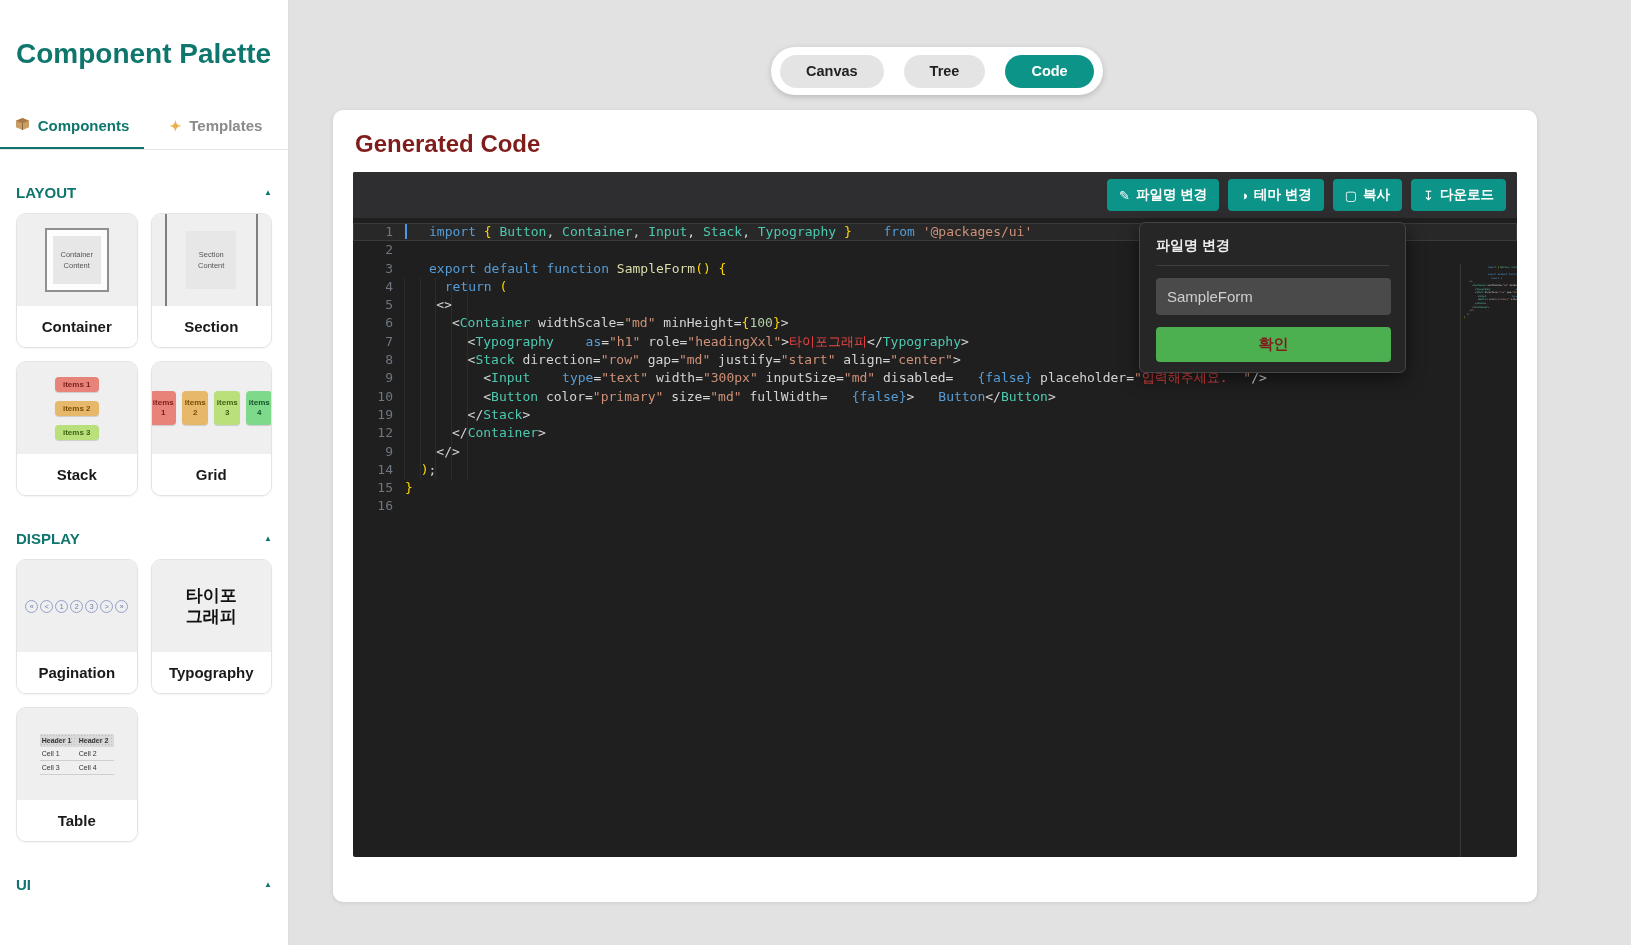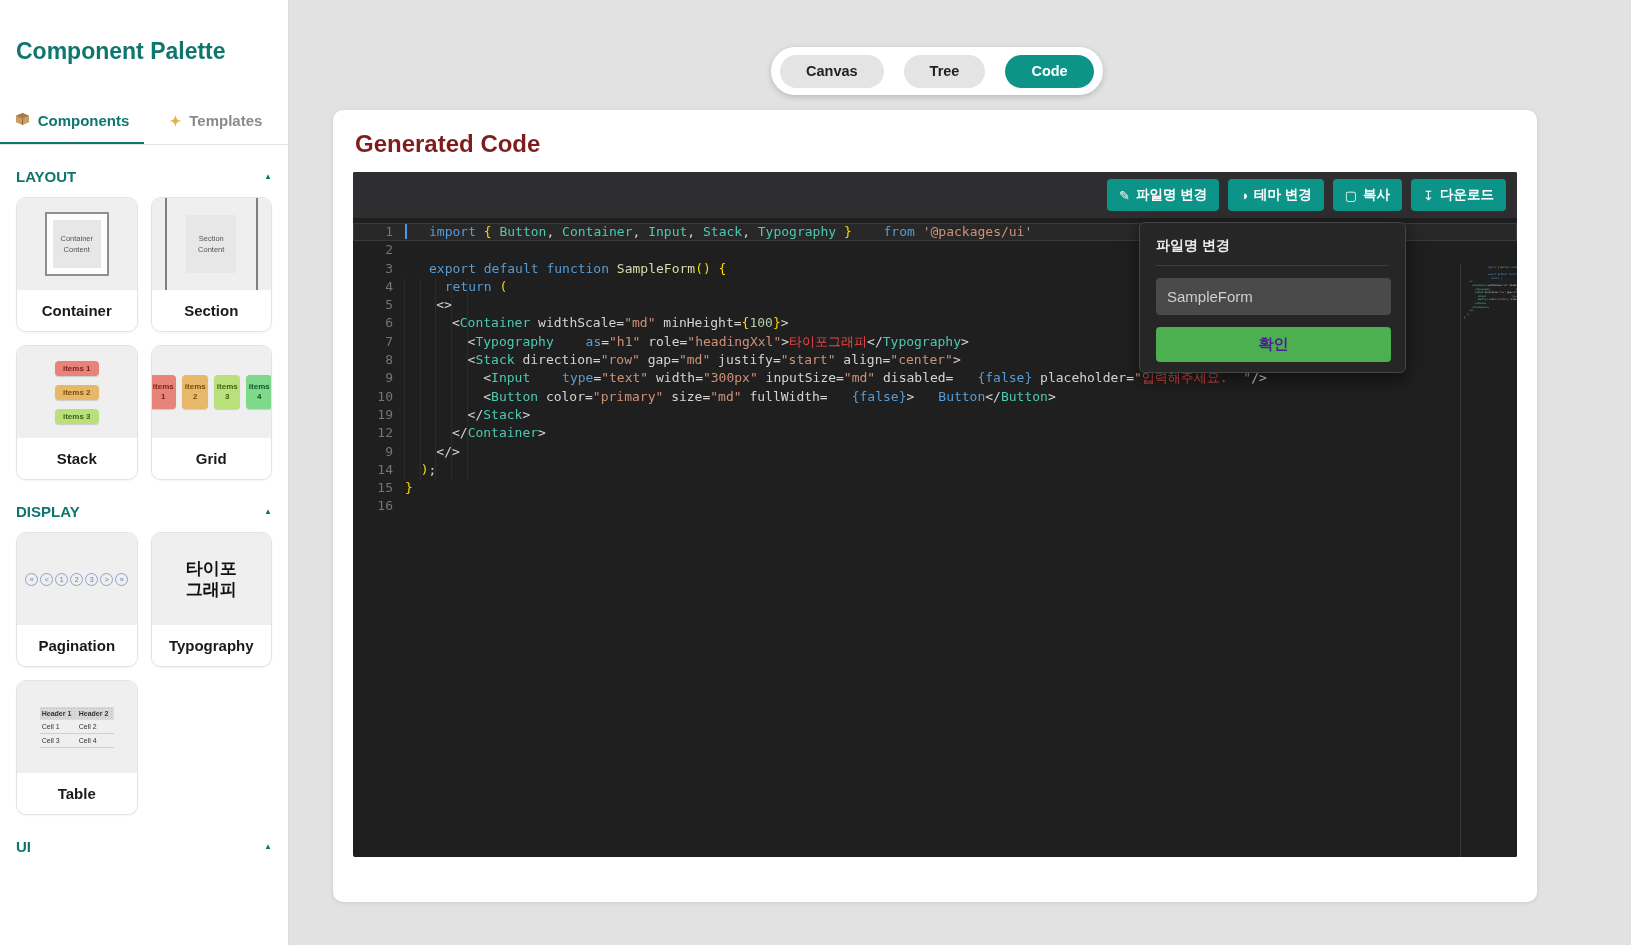--- a/index.html
+++ b/index.html
@@ -2,29 +2,29 @@
 <html style="--teal: #0d9488; --teal-dark: #0f766e; --green: #4caf50; --it1: #e8837a; --it2: #e7b86a; --it3: #b9e07b; --it4: #7fd98a;"><head>
 <meta charset="utf-8">
 <style>
   * { margin:0; padding:0; box-sizing:border-box; }
   html,body { width:1631px; height:945px; overflow:hidden;
     font-family:"Liberation Sans","DejaVu Sans",sans-serif; background:#e2e2e2; }
 
   
   .sidebar { position:absolute; left:0; top:0; width:289px; height:945px;
     background:#ffffff; border-right:1px solid #ddd; padding:0 16px; overflow:hidden; }
-  .sb-title { margin-top:38px; font-size:23px; font-weight:bold; color:var(--teal-dark); }
+  .sb-title { margin-top:38px; font-size:28px; font-weight:bold; color:var(--teal-dark); }
   .sb-tabs { display:flex; margin:36px -16px 0 -16px; border-bottom:1px solid #e4e4e4; }
   .sb-tab { flex:1; display:flex; align-items:flex-end; justify-content:center; gap:8px;
     padding:11px 0 13px 0; font-size:15px; font-weight:bold; color:#8a8a8a; cursor:pointer;
     border-bottom:2px solid transparent; background:none; border-top:none; border-left:none; border-right:none;}
   .sb-tab.active { color:var(--teal-dark); border-bottom:2px solid var(--teal-dark); }
   .sb-tab .spark { color:#eab04d; font-size:14px; }
   .sb-section-hdr { display:flex; align-items:center; justify-content:space-between;
-    margin:23px 0 12px 0; color:var(--teal-dark); font-size:15px; font-weight:bold; cursor:pointer; }
+    margin:34px 0 12px 0; color:var(--teal-dark); font-size:15px; font-weight:bold; cursor:pointer; }
   .sb-section-hdr .tri { font-size:8px; }
   .card-grid { display:grid; grid-template-columns:1fr 1fr; gap:13px; }
   .card { background:#fff; border:1px solid #e3e3e3; border-radius:10px; overflow:hidden;
     box-shadow:0 1px 2px rgba(0,0,0,.05); cursor:grab; height:135px; display:flex; flex-direction:column; }
   .card-prev { height:92px; background:#efefef; display:flex; align-items:center; justify-content:center;
     position:relative; overflow:hidden; }
   .card-label { flex:1; display:flex; align-items:center; justify-content:center;
     font-size:15px; font-weight:bold; color:#1a1a1a; background:#fff; }
   
   .pv-outer { width:64px; height:64px; border:2px solid #8f8f8f; background:#fdfdfd;
@@ -106,21 +106,21 @@
   
   .dialog { position:absolute; left:786px; top:50px; width:267px; height:151px;
     background:#262626; border:1px solid #454545; border-radius:6px;
     box-shadow:0 6px 18px rgba(0,0,0,.5); z-index:5; }
   .dlg-title { padding:14px 16px 10px 16px; color:#ededed; font-size:14px; font-weight:bold; }
   .dlg-div { border-top:1px solid #3d3d3d; margin:0 16px; }
   .dlg-input { display:block; margin:12px 16px 0 16px; width:235px; height:37px;
     background:#4a4a4a; border:none; border-radius:4px; color:#cfcfcf; font-size:15px;
     padding:0 11px; font-family:inherit; outline:none; }
   .dlg-confirm { display:block; margin:12px 16px 0 16px; width:235px; height:35px;
-    background:var(--green); border:none; border-radius:4px; color:#4c1d95; font-size:15px;
+    background:var(--green); border:none; border-radius:4px; color:#7f1d1d; font-size:15px;
     font-weight:bold; cursor:pointer; font-family:inherit; }
 </style>
 </head>
 <body>
 
 <div class="sidebar">
   <div class="sb-title">Component Palette</div>
 
   <div class="sb-tabs">
     <button class="sb-tab active">

